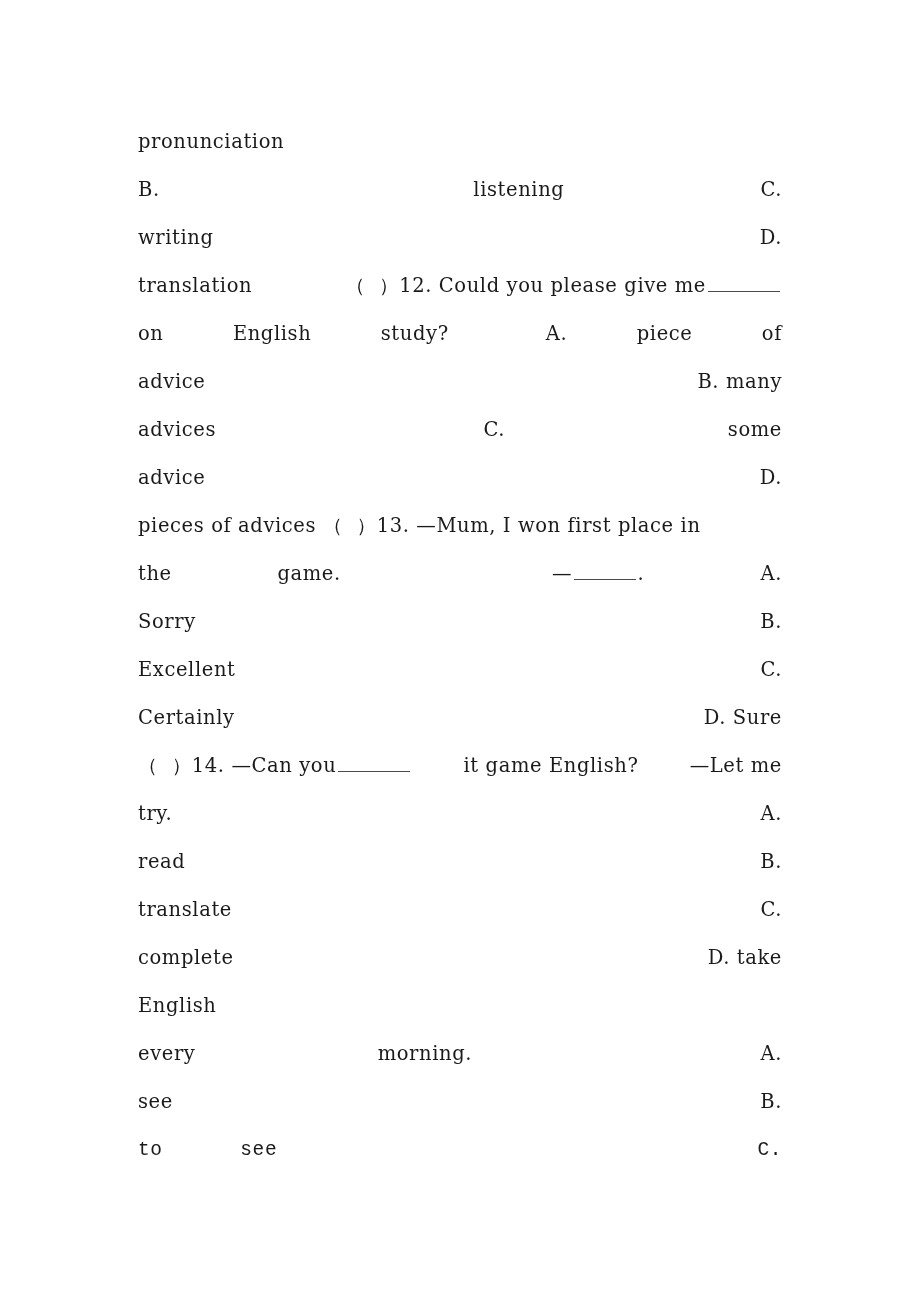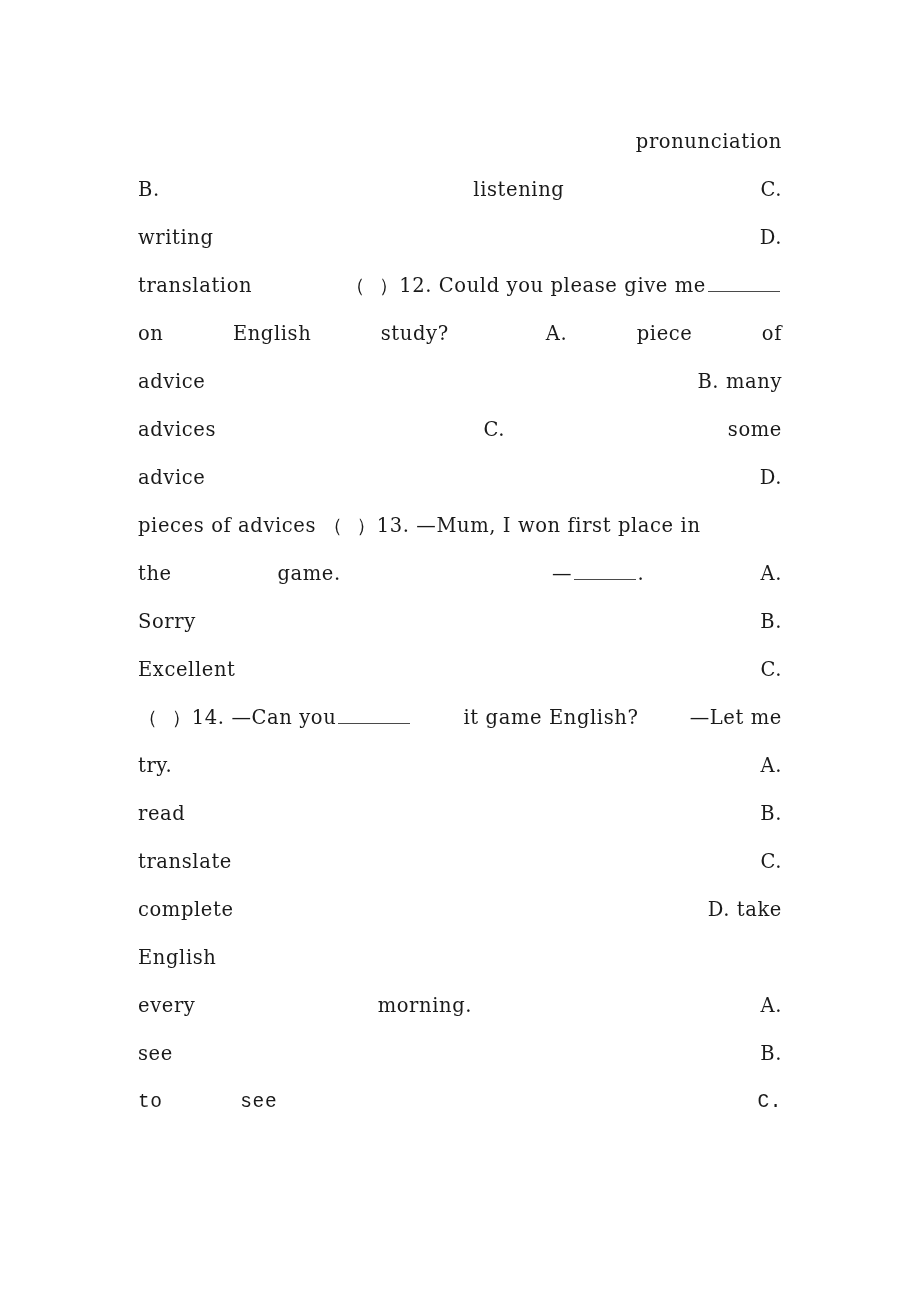--- a/index.html
+++ b/index.html
@@ -44,21 +44,21 @@
     letter-spacing: 0.6px;
     font-family: "DejaVu Serif", "Liberation Serif", serif;
   }
 
   
   .doc-line.justify {
     justify-content: space-between;
   }
   
   .doc-line.flush {
-    justify-content: flex-end;
+    justify-content: flex-start;
   }
 
   .seg {
     white-space: pre;
     flex: 0 0 auto;
   }
 
   
   .blank {
     display: inline-block;
@@ -142,20 +142,24 @@
     <div class="doc-line justify">
       <span class="seg">Sorry</span>
       <span class="seg">B.</span>
     </div>
 
     <div class="doc-line justify">
       <span class="seg">Excellent</span>
       <span class="seg">C.</span>
     </div>
 
+    <div class="doc-line justify">
+      <span class="seg">Certainly</span>
+      <span class="seg">D. Sure</span>
+    </div>
 
     <div class="doc-line justify">
       <span class="seg"><span>（  ）14. —Can you</span><span class="blank"></span></span>
       <span class="seg">it game English?</span>
       <span class="seg">—Let me</span>
     </div>
 
     <div class="doc-line justify">
       <span class="seg">try.</span>
       <span class="seg">A.</span>

